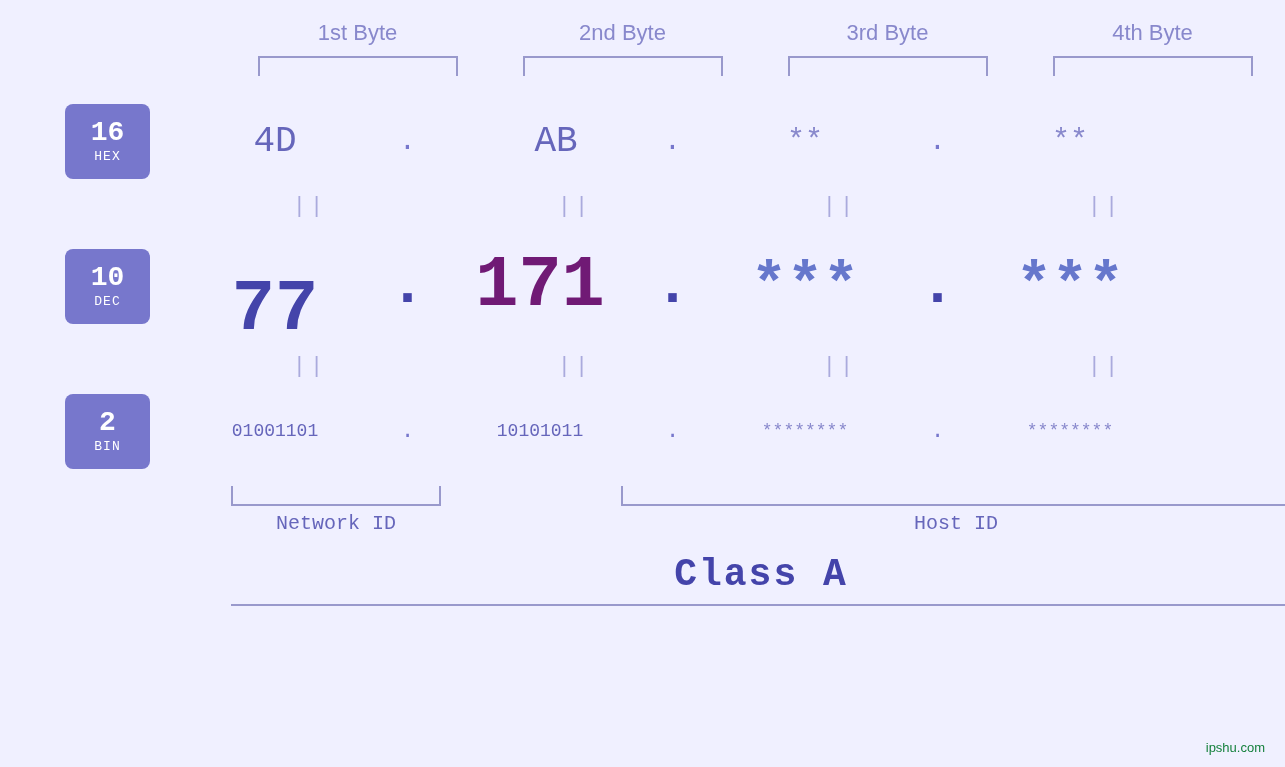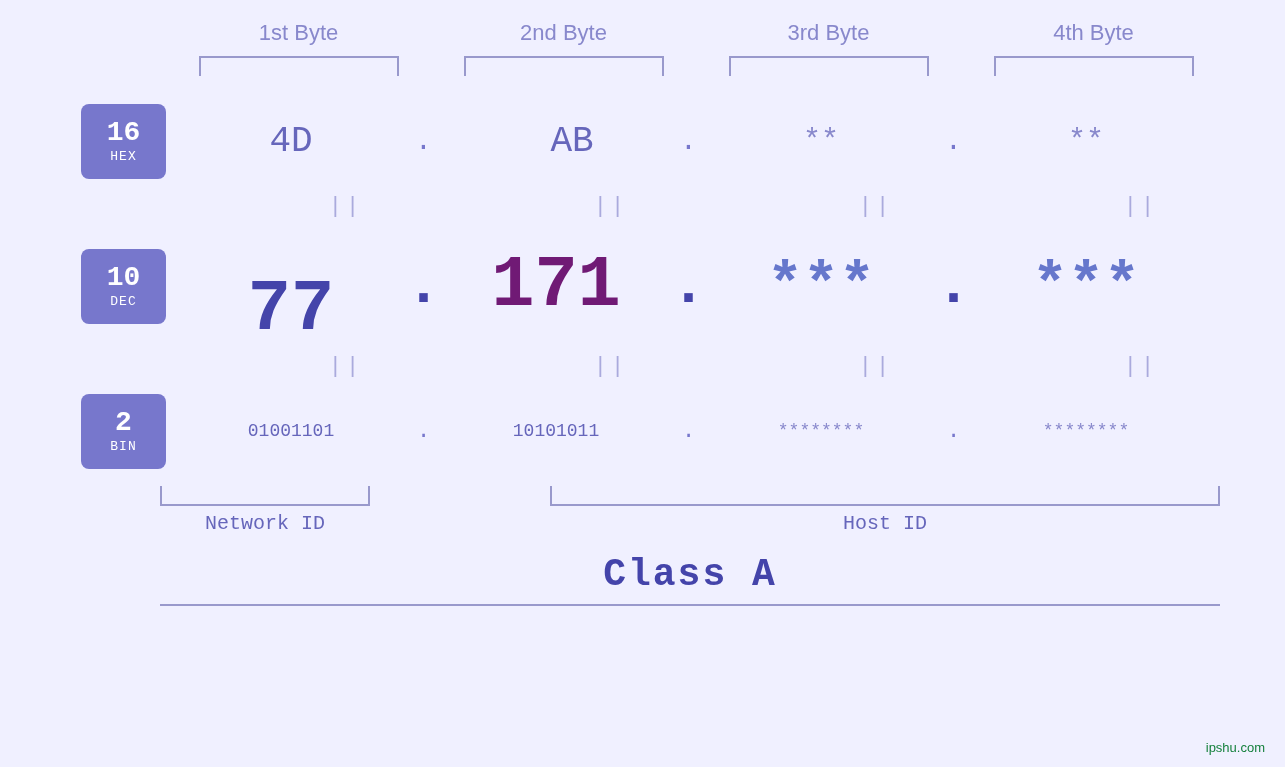--- a/index.html
+++ b/index.html
@@ -12,21 +12,21 @@
       overflow: hidden;
       position: relative;
     }
 
     .container {
       width: 1285px;
       height: 767px;
       position: relative;
       display: flex;
       flex-direction: column;
-      align-items: flex-start;
+      align-items: flex-end;
       padding-top: 20px;
       padding-left: 36px;
     }
 
     
     .col-headers {
       display: flex;
       width: 1060px;
       margin-left: 130px;
       justify-content: space-around;
@@ -67,21 +67,21 @@
 
     .badge {
       width: 85px;
       height: 75px;
       background: #7777cc;
       border-radius: 8px;
       display: flex;
       flex-direction: column;
       align-items: center;
       justify-content: center;
-      margin-left: 45px;
+      margin-left: 65px;
       color: white;
       flex-shrink: 0;
     }
 
     .badge-num {
       font-size: 28px;
       font-weight: bold;
       line-height: 1.1;
     }
 

